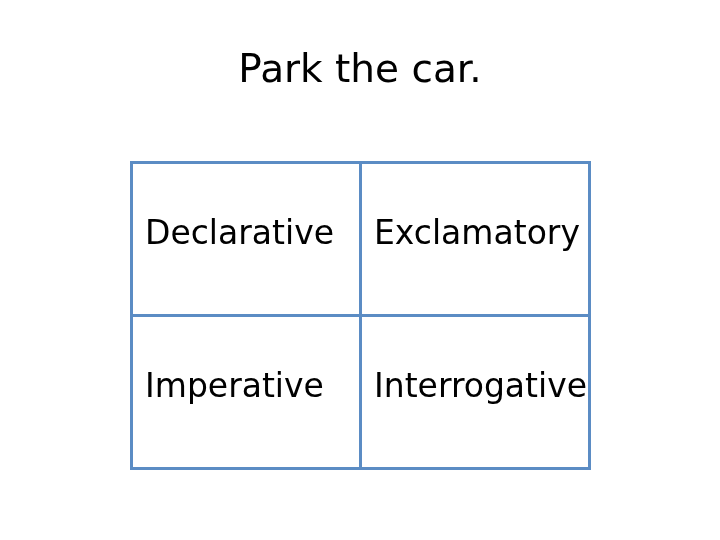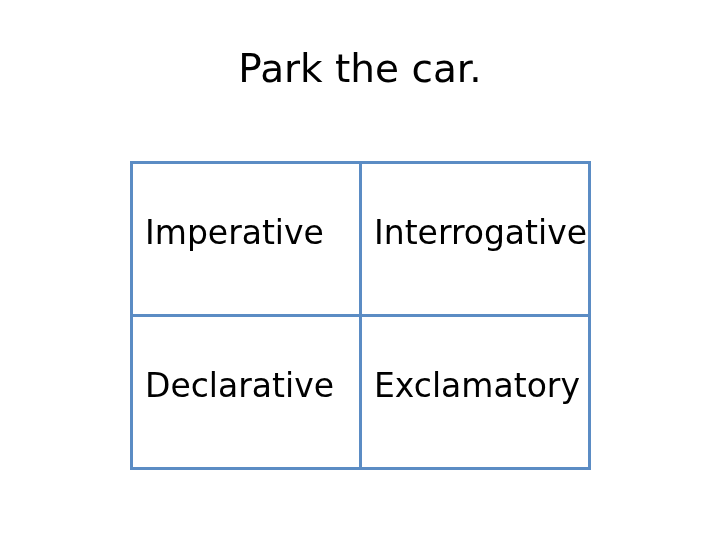--- a/index.html
+++ b/index.html
@@ -63,30 +63,30 @@
 <body>
 
 <div class="slide">
 
   <div class="slide-title">Park the car.</div>
 
   <table class="type-table">
     <tbody>
       <tr>
         <td>
+          <span class="cell-text">Declarative</span>
+        </td>
+        <td>
+          <span class="cell-text">Exclamatory</span>
+        </td>
+      </tr>
+      <tr>
+        <td>
           <span class="cell-text">Imperative</span>
         </td>
         <td>
           <span class="cell-text">Interrogative</span>
-        </td>
-      </tr>
-      <tr>
-        <td>
-          <span class="cell-text">Declarative</span>
-        </td>
-        <td>
-          <span class="cell-text">Exclamatory</span>
         </td>
       </tr>
     </tbody>
   </table>
 
 </div>
 
 </body></html>

